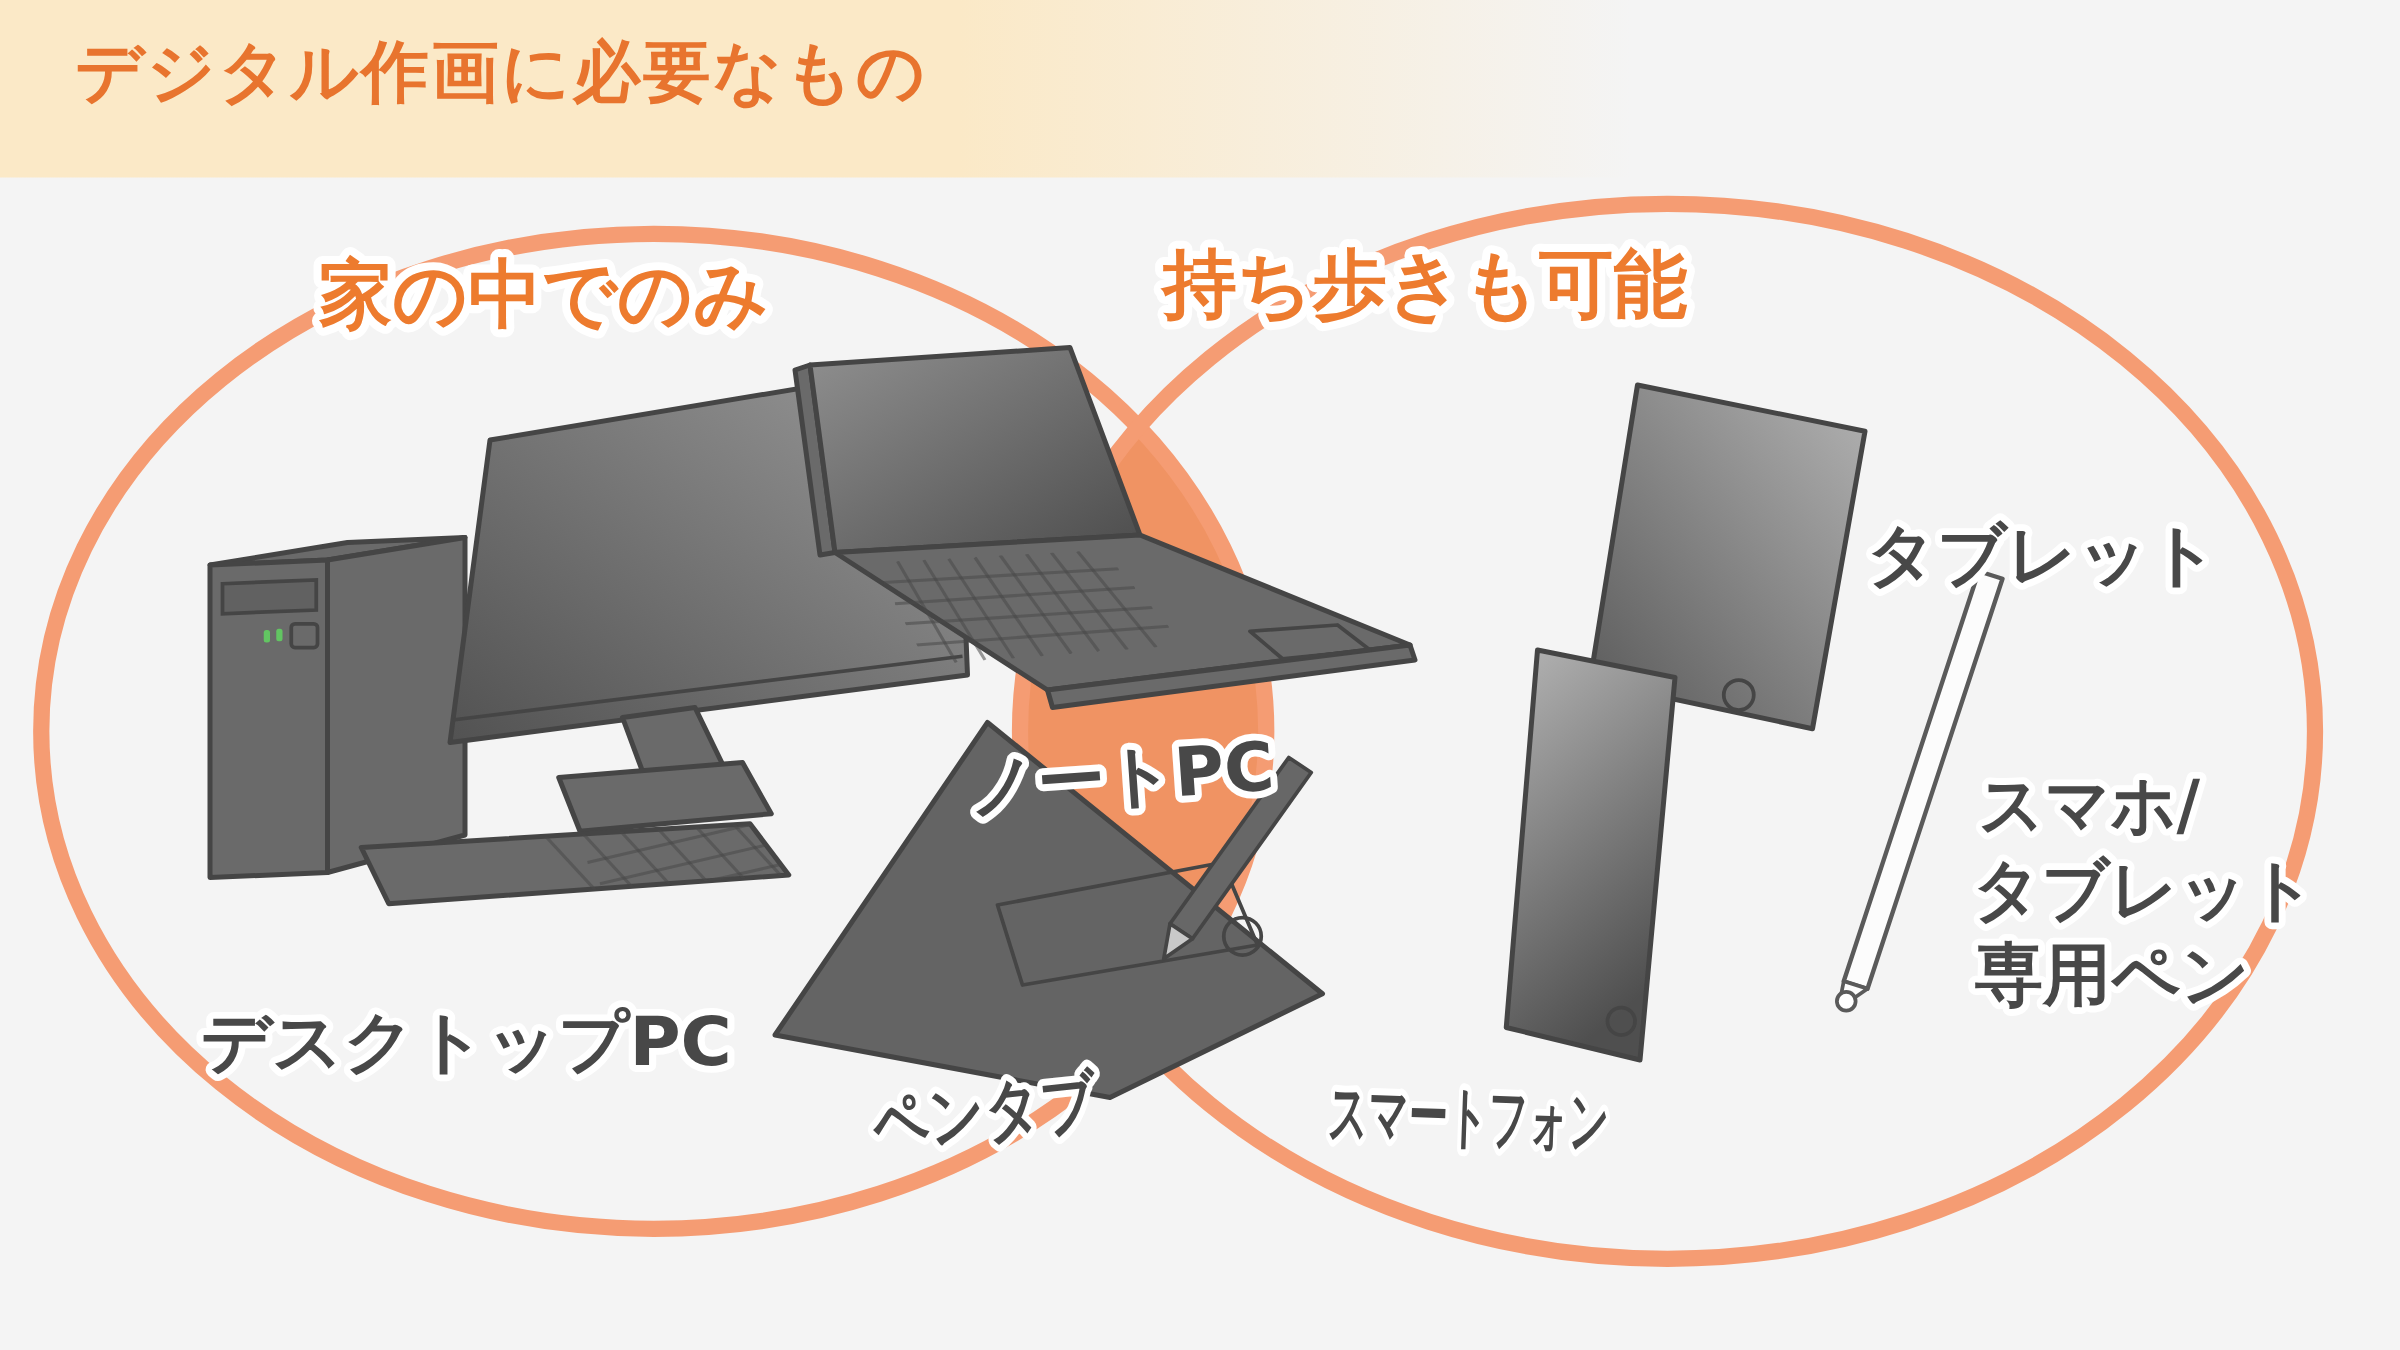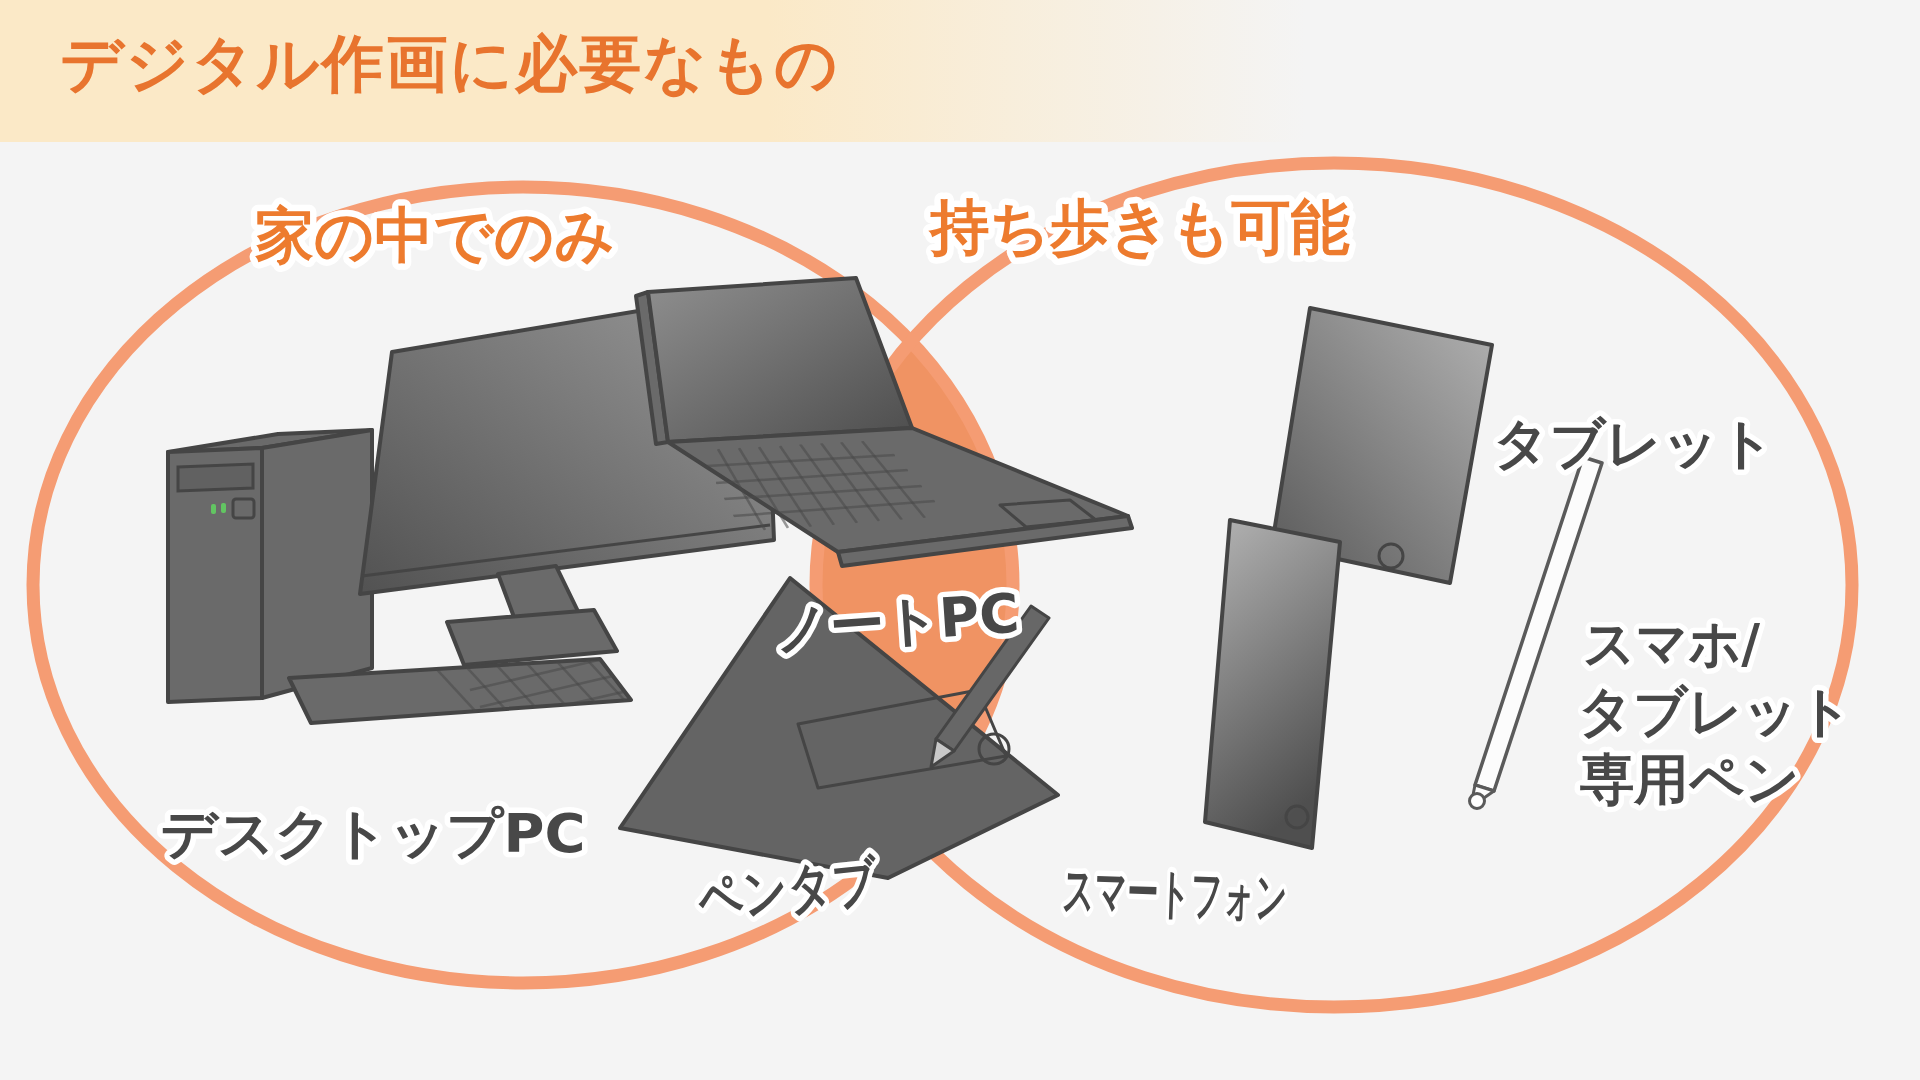--- a/index.html
+++ b/index.html
@@ -7,21 +7,21 @@
     width:1920px;height:1080px;position:relative;overflow:hidden;
     background:#F4F4F4;
     font-family:"DejaVu Sans",sans-serif;
   }
   .title-band{
     position:absolute;left:0;top:0;width:1920px;height:142px;
     background:linear-gradient(90deg,#FBE9C7 0%,#FBE9C7 40%,#F4F4F4 68%,#F4F4F4 100%);
   }
   .title-band h1{
     margin:0;position:absolute;left:60px;top:22px;
-    font-size:62px;font-weight:bold;letter-spacing:2px;
+    font-size:54px;font-weight:bold;letter-spacing:2px;
     color:#E8742E;
   }
   svg{position:absolute;left:0;top:0;}
   .label-orange{
     font-family:"DejaVu Sans",sans-serif;font-weight:bold;font-size:60px;
     fill:#ED7B2E;stroke:#FFFFFF;stroke-width:13px;paint-order:stroke;stroke-linejoin:round;
   }
   .label-gray{
     font-family:"DejaVu Sans",sans-serif;font-weight:bold;font-size:54px;
     fill:#484848;stroke:#FFFFFF;stroke-width:11px;paint-order:stroke;stroke-linejoin:round;

